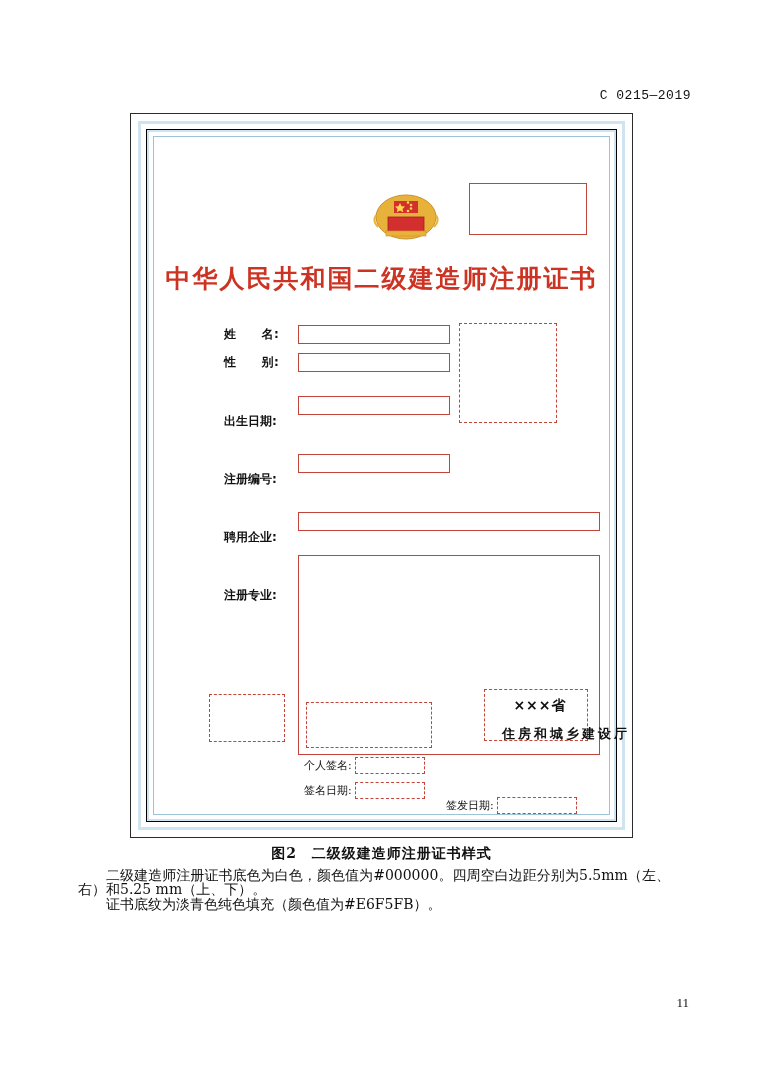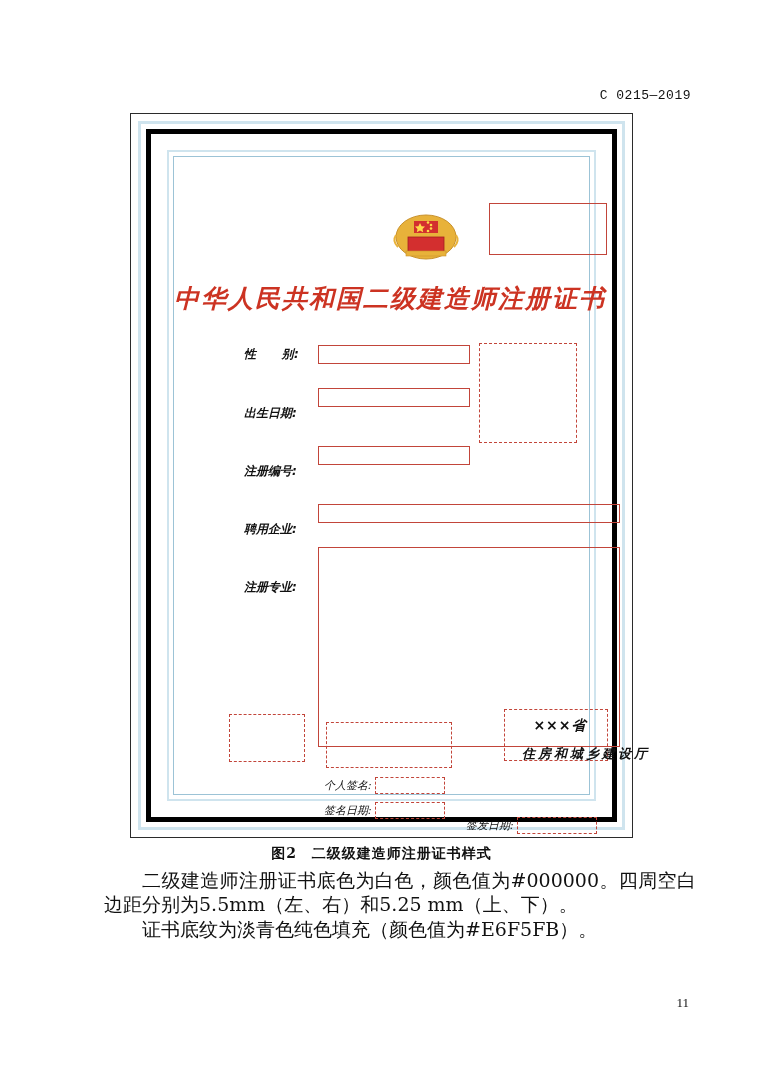--- a/index.html
+++ b/index.html
@@ -43,23 +43,22 @@
     width: 100%;
     height: 100%;
     box-sizing: border-box;
     border: 3px solid #cfe4ee;
     padding: 5px;
   }
   .frame-l3 {
     width: 100%;
     height: 100%;
     box-sizing: border-box;
-    border: 5px solid #000000;
-    padding: 16px;
-    font-style: italic;
+    border: 1px solid #000000;
+    padding: 0;
   }
   .frame-l4 {
     width: 100%;
     height: 100%;
     box-sizing: border-box;
     border: 2px solid #cfe4ee;
     padding: 4px;
   }
   .frame-inner {
     width: 100%;
@@ -235,25 +234,25 @@
     text-align: center;
     font-family: "DejaVu Serif", serif;
     font-weight: bold;
     font-size: 14px;
     letter-spacing: 1px;
     color: #111;
   }
   .body-text {
     position: absolute;
     top: 868px;
-    left: 104px;
+    left: 78px;
     width: 592px;
     font-family: "DejaVu Serif", serif;
-    font-size: 19px;
-    line-height: 24px;
+    font-size: 14px;
+    line-height: 14px;
     color: #111;
     text-align: justify;
   }
   .body-text p {
     margin: 0 0 1px 0;
     text-indent: 2em;
   }
   .page-number {
     position: absolute;
     top: 995px;
@@ -292,20 +291,24 @@
           </div>
 
           <div class="photo-box"></div>
 
           <div class="cert-title">中华人民共和国二级建造师注册证书</div>
 
           <div class="seal-box"></div>
 
           <div class="fields">
             <div class="f-row">
+              <div class="f-label">姓　　名:</div>
+              <div class="f-box short"></div>
+            </div>
+            <div class="f-row">
               <div class="f-label">性　　别:</div>
               <div class="f-box short"></div>
             </div>
             <div class="f-row">
               <div class="f-label wide">出生日期:</div>
               <div class="f-box short"></div>
             </div>
             <div class="f-row">
               <div class="f-label wide">注册编号:</div>
               <div class="f-box short"></div>

